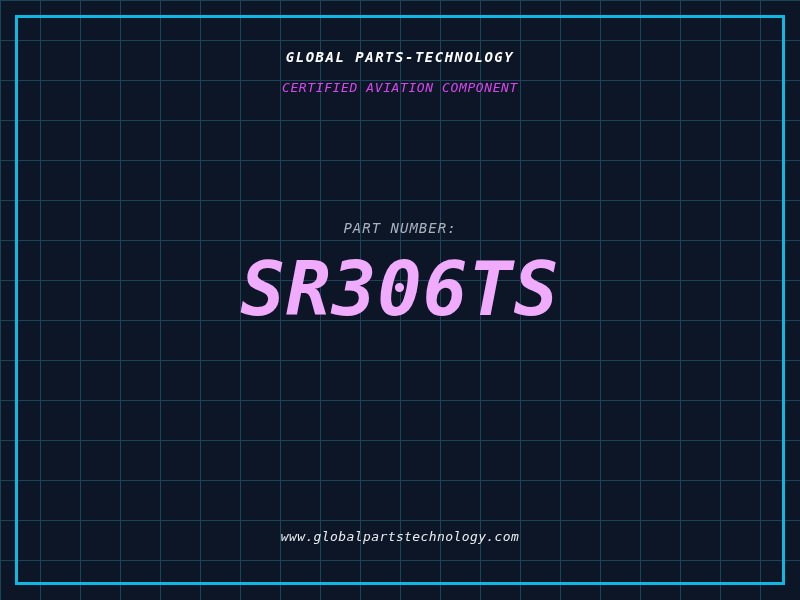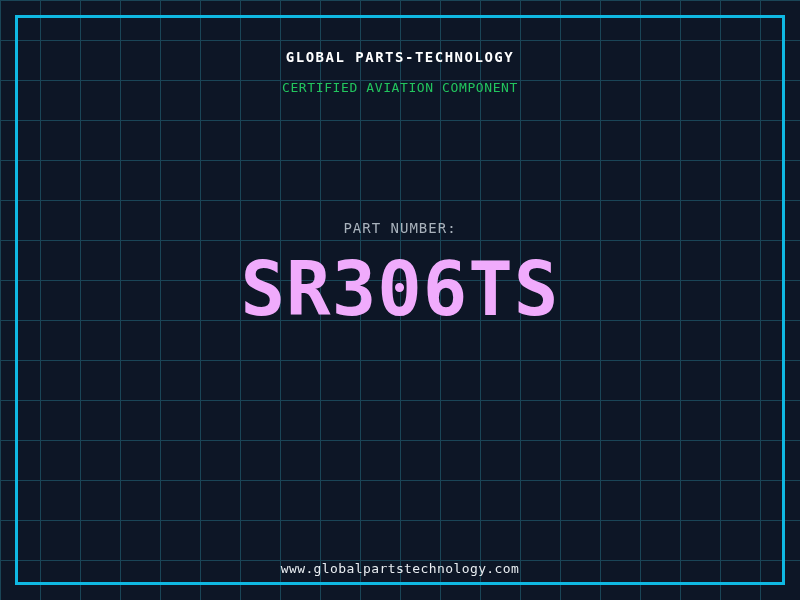--- a/index.html
+++ b/index.html
@@ -1,15 +1,15 @@
 <!DOCTYPE html>
 <html><head>
 <meta charset="utf-8">
 <style>
-  * { margin: 0; padding: 0; box-sizing: border-box; }
+  * { margin: 0; padding: 0; box-sizing: border-box; font-style: italic; }
 
   html, body {
     width: 800px;
     height: 600px;
     overflow: hidden;
   }
 
   body {
     position: relative;
     font-family: "DejaVu Sans Mono", "Liberation Mono", monospace;
@@ -45,40 +45,40 @@
     font-size: 14px;
     font-weight: bold;
     letter-spacing: 1.5px;
     color: #ffffff;
   }
 
   .certification {
     top: 81px;
     font-size: 13px;
     letter-spacing: 0.6px;
-    color: #22c55e;
+    color: #d946ef;
   }
 
   .part-label {
     top: 221px;
     font-size: 14px;
     letter-spacing: 1px;
     color: #a9b2bc;
   }
 
   .part-number {
     top: 252px;
     font-size: 74px;
     font-weight: bold;
     letter-spacing: 1px;
     color: #f0abfc;
   }
 
   .website {
-    top: 562px;
+    top: 530px;
     font-size: 13px;
     letter-spacing: 0.4px;
     color: #e9edf1;
   }
 </style>
 </head>
 <body>
 
 <div class="frame"></div>
 

